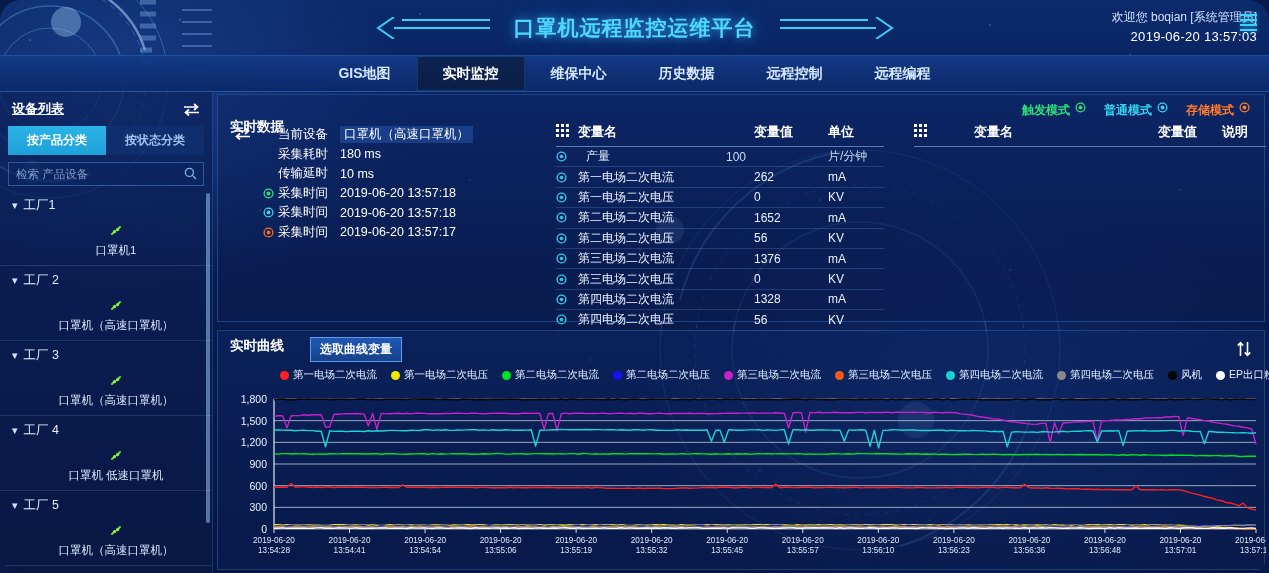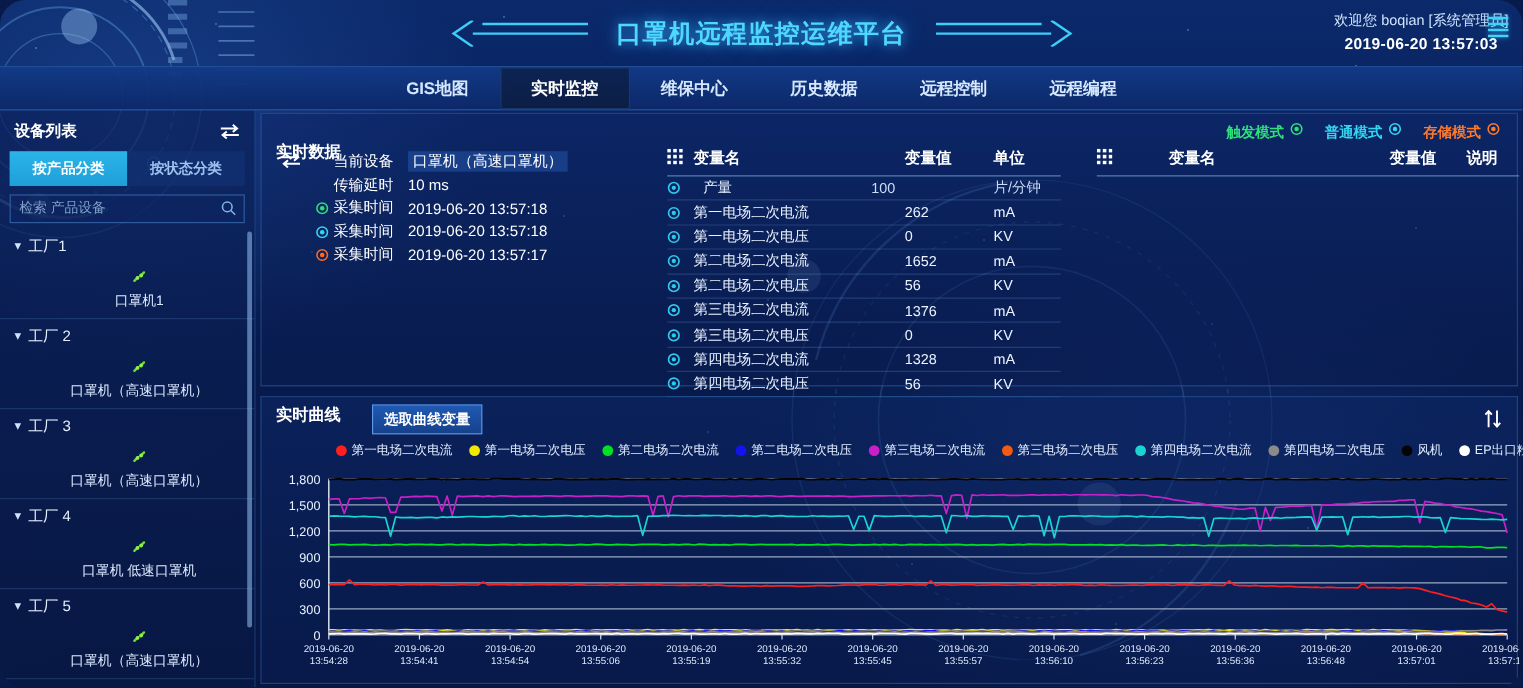--- a/index.html
+++ b/index.html
@@ -65,21 +65,21 @@
     letter-spacing: 1px;
     text-shadow: 0 0 10px rgba(60,190,255,.75), 0 0 22px rgba(40,150,255,.45);
     padding: 0 22px;
   }
   .title-line { width: 120px; height: 22px; }
   .user-info {
     position: absolute; right: 12px; top: 8px;
     text-align: right; line-height: 1.55;
   }
   .welcome { font-size: 12px; color: #cfe4ff; }
-  .datetime { font-size: 13px; font-weight: bold; color: #ffffff; letter-spacing: .3px; text-align: center; }
+  .datetime { font-size: 13px; font-weight: normal; color: #ffffff; letter-spacing: .3px; }
   .menu-icon {
     position: absolute; right: 12px; top: 14px;
     width: 17px; height: 15px; cursor: pointer;
   }
   .menu-icon i {
     display: block; height: 2px; background: #3fd3f5; margin-bottom: 3px;
     box-shadow: 0 0 4px rgba(60,200,255,.8);
   }
   .menu-icon i:last-child { margin-bottom: 0; }
 
@@ -106,20 +106,21 @@
   
   .sidebar {
     position: absolute; left: 0; top: 92px; width: 213px; height: 481px;
     background: linear-gradient(180deg, rgba(11,34,92,.72), rgba(8,24,68,.80));
     border-right: 1px solid rgba(70,150,235,.25);
     z-index: 5;
   }
   .sb-head {
     display: flex; align-items: center; justify-content: space-between;
     padding: 8px 12px 6px 12px;
+    text-decoration: underline;
   }
   .sb-title { font-size: 13px; font-weight: bold; color: #ffffff; }
   .swap-icon { cursor: pointer; }
   .sb-tabs { display: flex; margin: 2px 8px 0 8px; }
   .sb-tab {
     flex: 1; text-align: center; font-size: 12px; font-weight: bold;
     padding: 6px 0; cursor: pointer; color: #9dc2ef;
     background: rgba(18,52,118,.6);
   }
   .sb-tab.active {
@@ -506,20 +507,24 @@
       <div class="info-block">
         <svg class="swap2" width="17" height="13" viewBox="0 0 17 13">
           <g stroke="#ffffff" stroke-width="1.7" fill="none">
             <path d="M1 4 H14 M11 1 L14.5 4 L11 7"></path>
             <path d="M16 9.5 H3 M6 6.5 L2.5 9.5 L6 12.5"></path>
           </g>
         </svg>
         <div class="info-row">
           <div class="info-label">当前设备</div>
           <div class="info-val device">口罩机（高速口罩机）</div>
+        </div>
+        <div class="info-row">
+          <div class="info-label">采集耗时</div>
+          <div class="info-val">180 ms</div>
         </div>
         <div class="info-row">
           <div class="info-label">传输延时</div>
           <div class="info-val">10 ms</div>
         </div>
         <div class="info-row">
           <div class="info-label with-dot">
             <svg width="11" height="11" viewBox="0 0 11 11">
               <circle cx="5.5" cy="5.5" r="4.4" fill="none" stroke="#2ee07a" stroke-width="1.3"></circle>
               <circle cx="5.5" cy="5.5" r="1.9" fill="#2ee07a"></circle>

